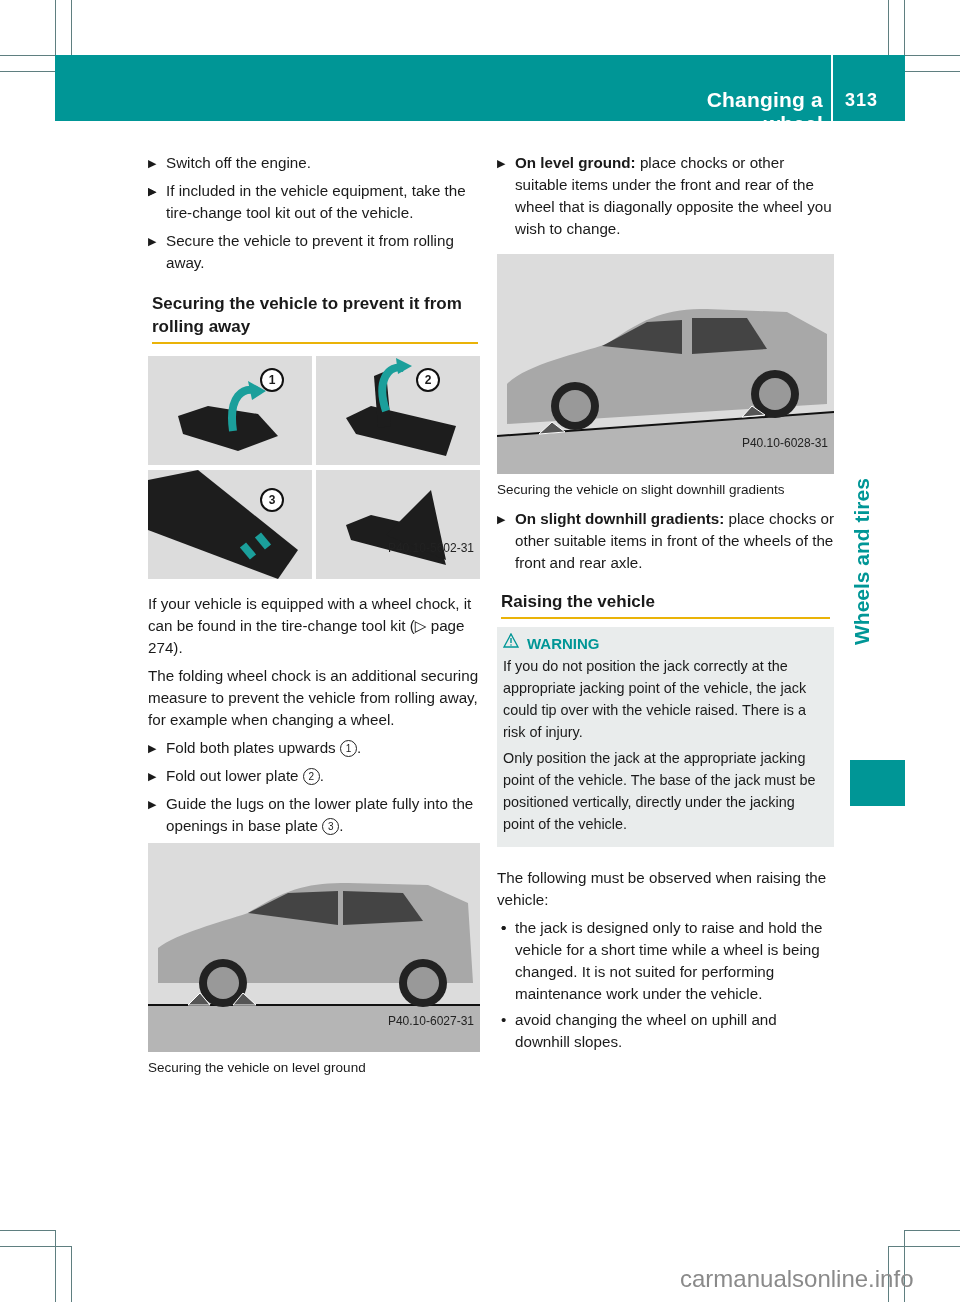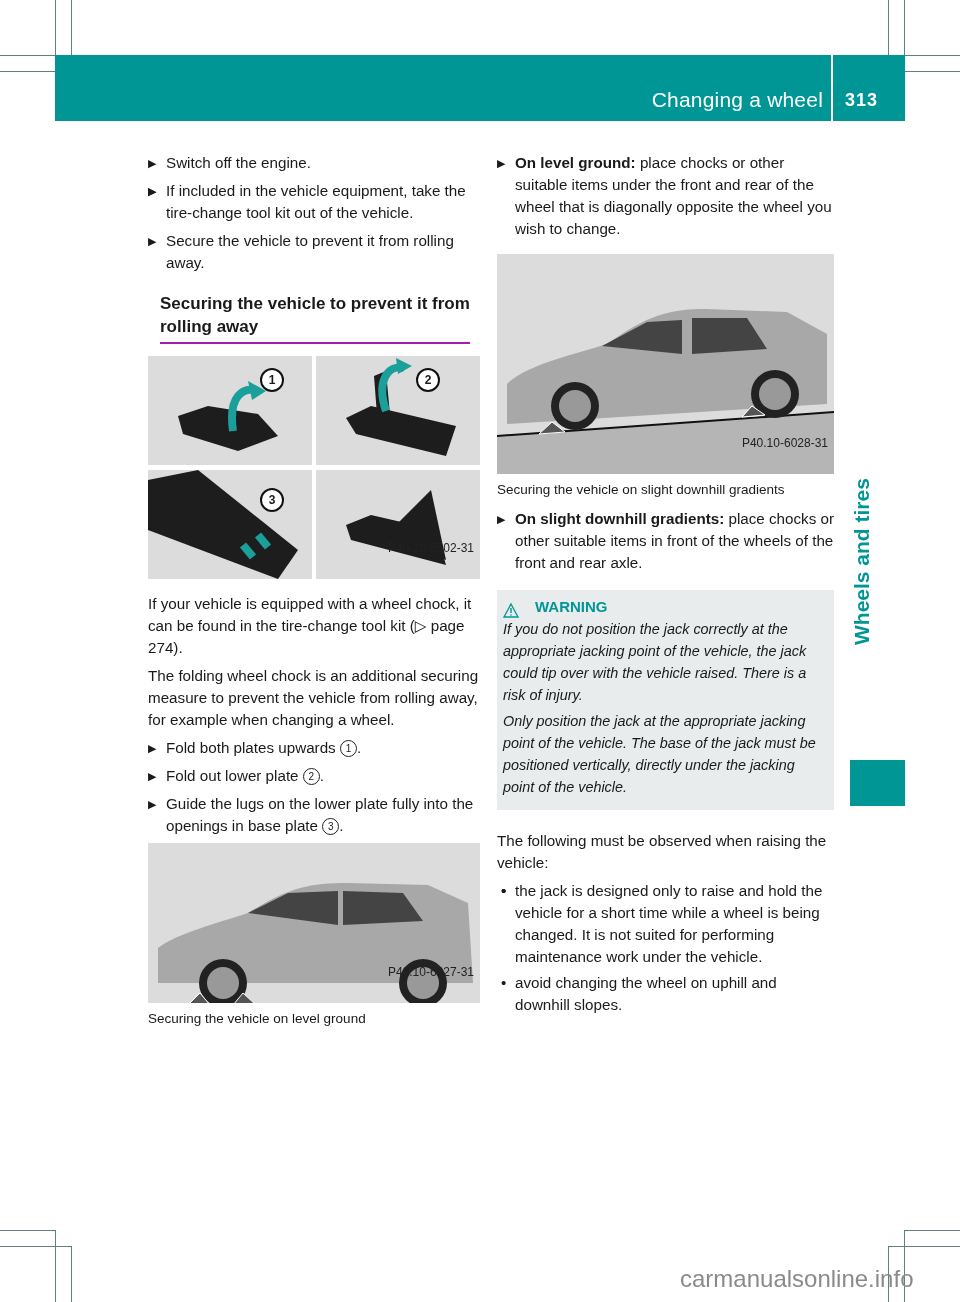--- a/index.html
+++ b/index.html
@@ -9,46 +9,46 @@
     font-family:"Liberation Sans", "DejaVu Sans", sans-serif;
   }
   .crop { position:absolute; background:#5f7f80; }
   .header-bar {
     position:absolute; left:55px; top:55px; width:850px; height:66px;
     background:#009696;
   }
   .header-divider { position:absolute; left:831px; top:55px; width:2px; height:66px; background:#ffffff; }
   .header-title {
     position:absolute; left:643px; top:88px; width:180px; text-align:right;
-    color:#fff; font-weight:normal; font-size:21px; letter-spacing:0.2px;
+    color:#fff; font-weight:bold; font-size:21px; letter-spacing:0.2px;
   }
   .header-page {
     position:absolute; left:845px; top:90px; color:#fff; font-weight:bold; font-size:18px; letter-spacing:1px;text-align:center;
   }
   .col { position:absolute; font-size:15.2px; line-height:22px; }
   .col.left { left:148px; top:152px; width:334px; }
   .col.right { left:497px; top:152px; width:337px; }
   .step { position:relative; padding-left:18px; margin:0 0 6px 0; }
   .step .arrow { position:absolute; left:0; top:0; font-size:11px; line-height:22px; }
   .step b { font-weight:bold; }
   .para { margin:0 0 6px 0; }
   .heading {
-    font-weight:bold; font-size:17px; line-height:23px; margin:12px;
-    padding-bottom:4px; border-bottom:2px solid #a21caf;
+    font-weight:bold; font-size:17px; line-height:23px; margin:4px;
+    padding-bottom:4px; border-bottom:2px solid #eab308;
   }
   .bullet { position:relative; padding-left:18px; margin:0 0 4px 0; }
   .bullet .dot { position:absolute; left:4px; top:0; }
   .fig { position:relative; background:#dcdcdc; overflow:hidden; }
   .fig-id { position:absolute; right:6px; bottom:20px; font-size:12px; color:#222; }
   .caption { font-size:13.5px; line-height:20px; margin:6px 0 8px 0; }
   .warn {
     background:#e9ecec; padding:6px 6px 8px 6px; font-size:14.4px; line-height:22px;
   }
-  .warn-title { color:#009696; font-weight:bold; font-size:15px; display:flex; align-items:flex-end; gap:16px; }
-  .warn p { margin:0 0 4px 0;font-style:italic; }
+  .warn-title { color:#009696; font-weight:bold; font-size:15px; display:flex; align-items:flex-start; gap:8px; }
+  .warn p { margin:0 0 4px 0; }
   .num {
     display:inline-block; width:15px; height:15px; border:1.3px solid #222; border-radius:50%;
     font-size:10px; line-height:15px; text-align:center; vertical-align:1px;
   }
   .side-tab-text {
     position:absolute; left:850px; top:645px; transform-origin:left top;
     transform:rotate(-90deg); color:#009696; font-weight:bold; font-size:21px; white-space:nowrap;
   }
   .side-tab-block { position:absolute; left:850px; top:760px; width:55px; height:46px; background:#009696; }
   .watermark { position:absolute; left:680px; top:1265px; font-size:24px; color:#8a8a8a; }
@@ -129,21 +129,21 @@
 
   <p class="para">
     <span>If your vehicle is equipped with a wheel chock, it can be found in the tire-change tool kit (</span><span>▷ page 274</span><span>).</span>
   </p>
   <p class="para">The folding wheel chock is an additional securing measure to prevent the vehicle from rolling away, for example when changing a wheel.</p>
 
   <div class="step"><span class="arrow">▶</span><span>Fold both plates upwards</span> <span class="num">1</span>.</div>
   <div class="step"><span class="arrow">▶</span><span>Fold out lower plate</span> <span class="num">2</span>.</div>
   <div class="step"><span class="arrow">▶</span><span>Guide the lugs on the lower plate fully into the openings in base plate</span> <span class="num">3</span>.</div>
 
-  <div class="fig" style="width:332px;height:160px;text-decoration:underline;">
+  <div class="fig" style="width:332px;height:209px;text-decoration:underline;">
     <svg width="332" height="212" viewBox="0 0 332 212">
       <rect x="0" y="162" width="332" height="50" fill="#b5b5b5"></rect>
       <line x1="0" y1="162" x2="332" y2="162" stroke="#111" stroke-width="2"></line>
       <path d="M10,105 C30,90 70,80 100,70 C140,45 160,40 200,40 L280,42 L320,60 L325,140 L10,140 Z" fill="#a8a8a8"></path>
       <path d="M100,70 L140,50 L190,48 L190,82 Z" fill="#444"></path>
       <path d="M195,48 L255,50 L275,78 L195,82 Z" fill="#444"></path>
       <circle cx="75" cy="140" r="24" fill="#222"></circle>
         <circle cx="75" cy="140" r="16" fill="#999"></circle>
       <circle cx="275" cy="140" r="24" fill="#222"></circle>
         <circle cx="275" cy="140" r="16" fill="#999"></circle>
@@ -171,20 +171,21 @@
         <circle cx="278" cy="140" r="16" fill="#999"></circle>
       <polygon points="42,180 55,168 68,178" fill="#555" stroke="#fff"></polygon>
       <polygon points="245,163 255,152 268,161" fill="#555" stroke="#fff"></polygon>
     </svg>
     <div class="fig-id">P40.10-6028-31</div>
   </div>
   <div class="caption">Securing the vehicle on slight downhill gradients</div>
 
   <div class="step" style="margin-bottom:16px;"><span class="arrow">▶</span><b>On slight downhill gradients:</b><span> place chocks or other suitable items in front of the wheels of the front and rear axle.</span></div>
 
+  <h2 class="heading">Raising the vehicle</h2>
 
   <div class="warn" style="margin-top:8px;">
     <div class="warn-title">
       <svg width="16" height="15" viewBox="0 0 16 15">
         <polygon points="8,1 15,14 1,14" fill="none" stroke="#009696" stroke-width="1.4"></polygon>
         <line x1="8" y1="5" x2="8" y2="10" stroke="#009696" stroke-width="1.4"></line>
         <circle cx="8" cy="12" r="0.8" fill="#009696"></circle>
       </svg>
       <span>WARNING</span>
     </div>

